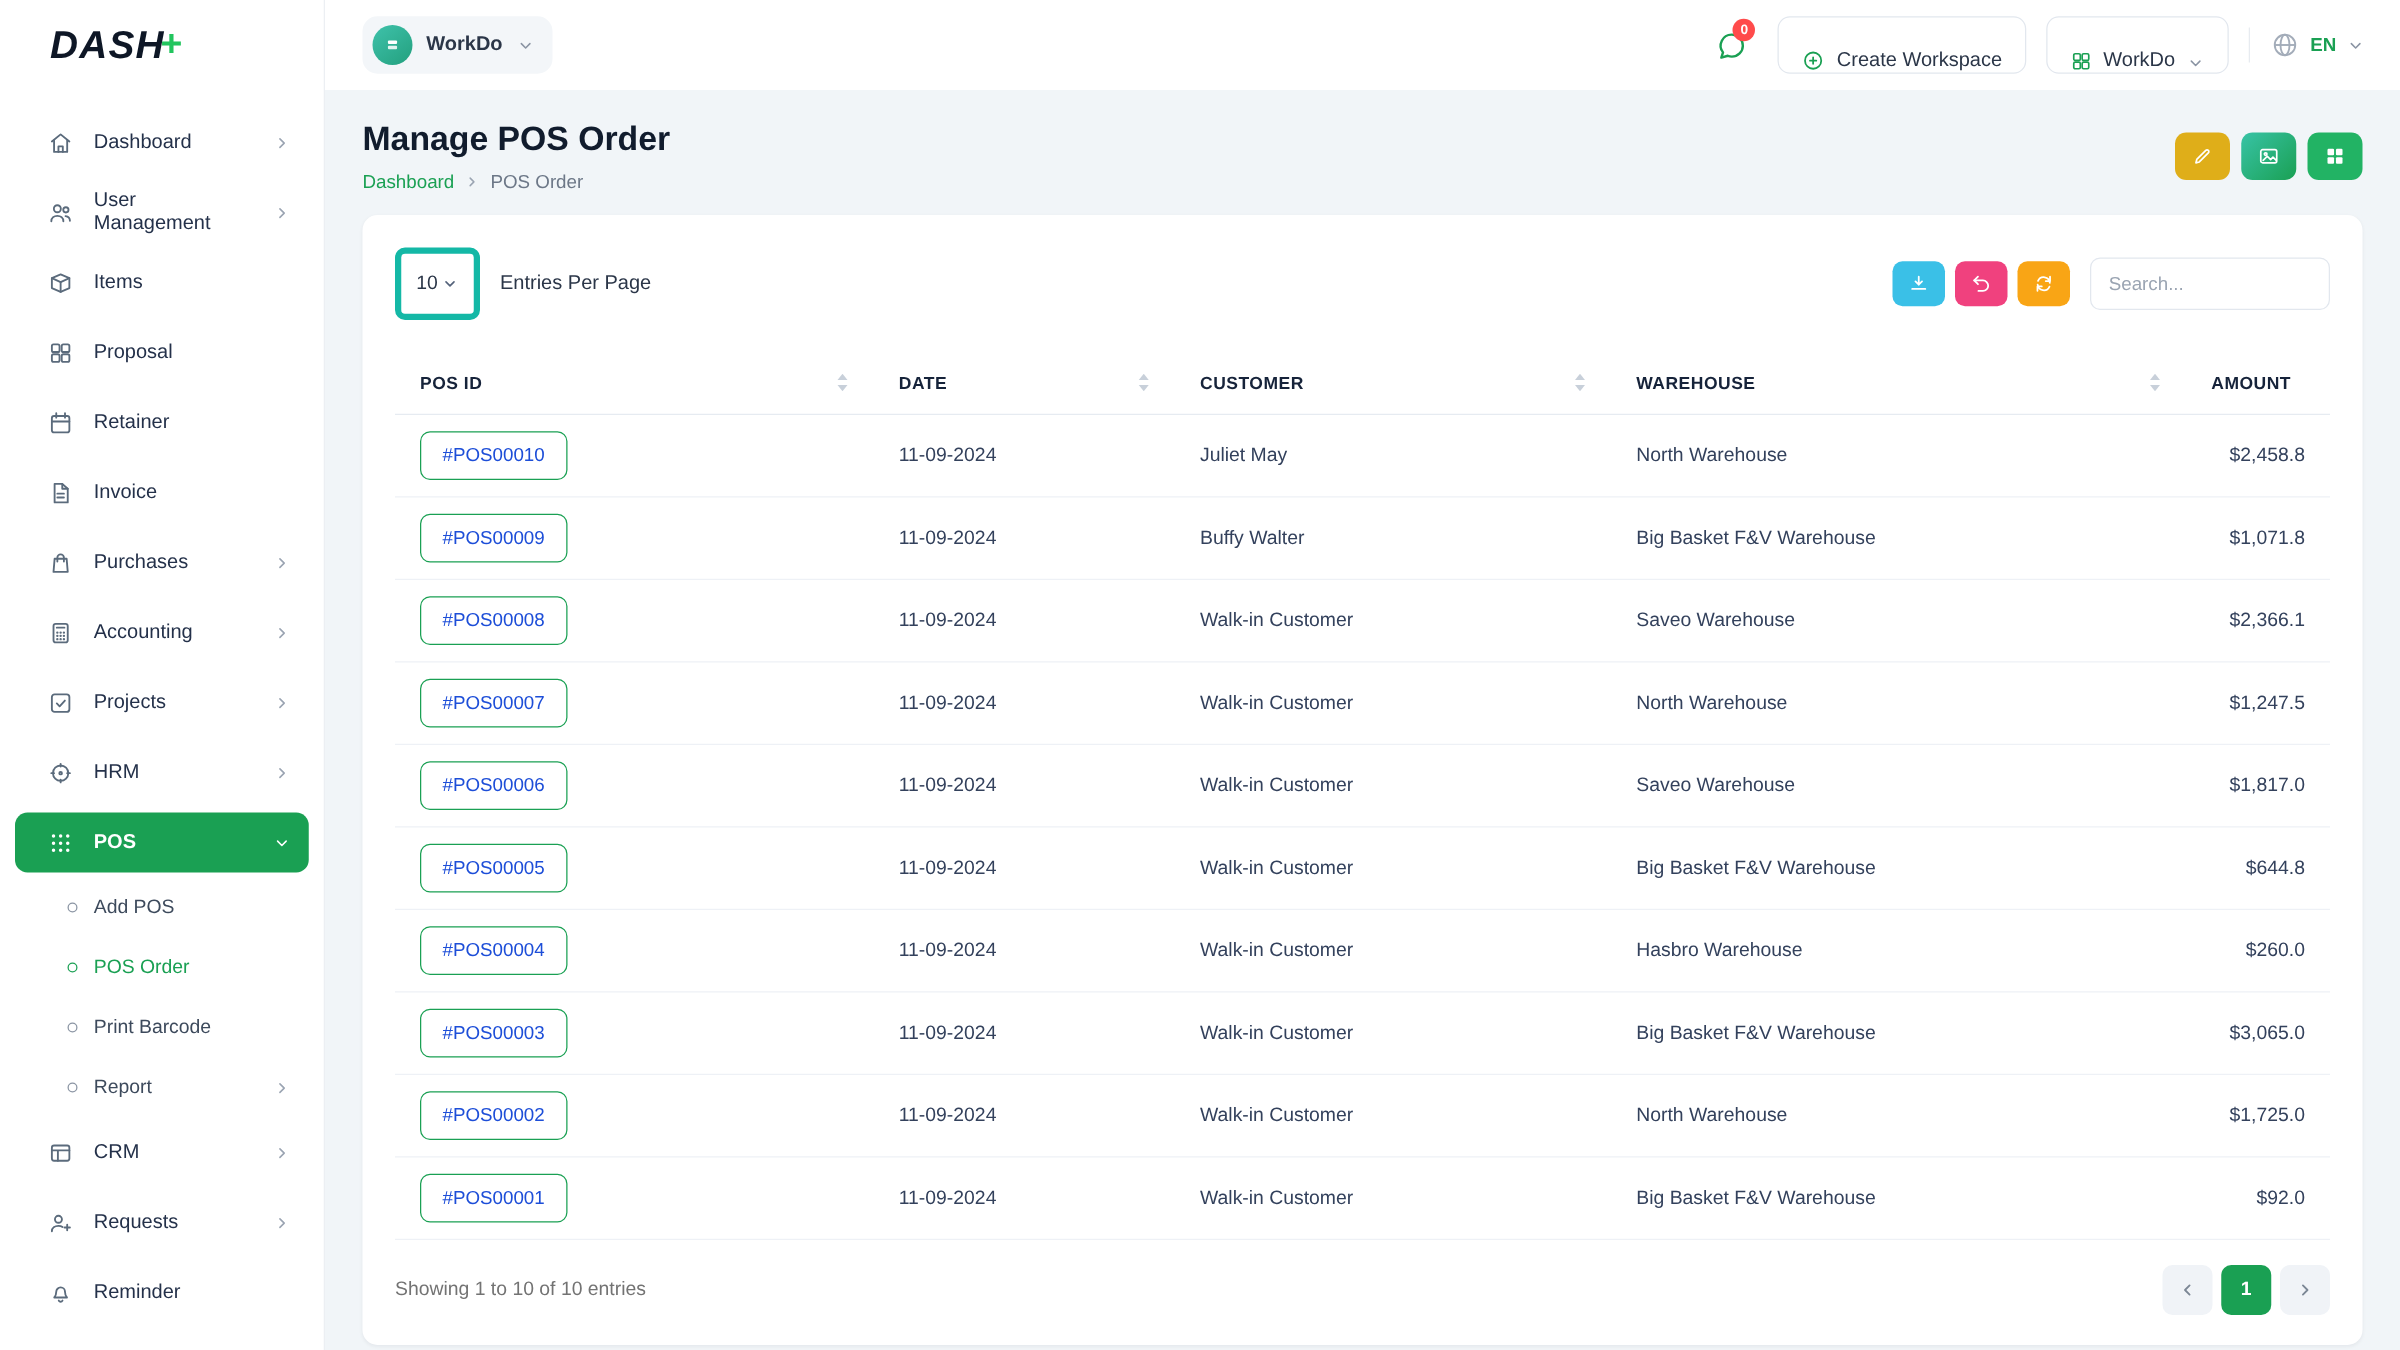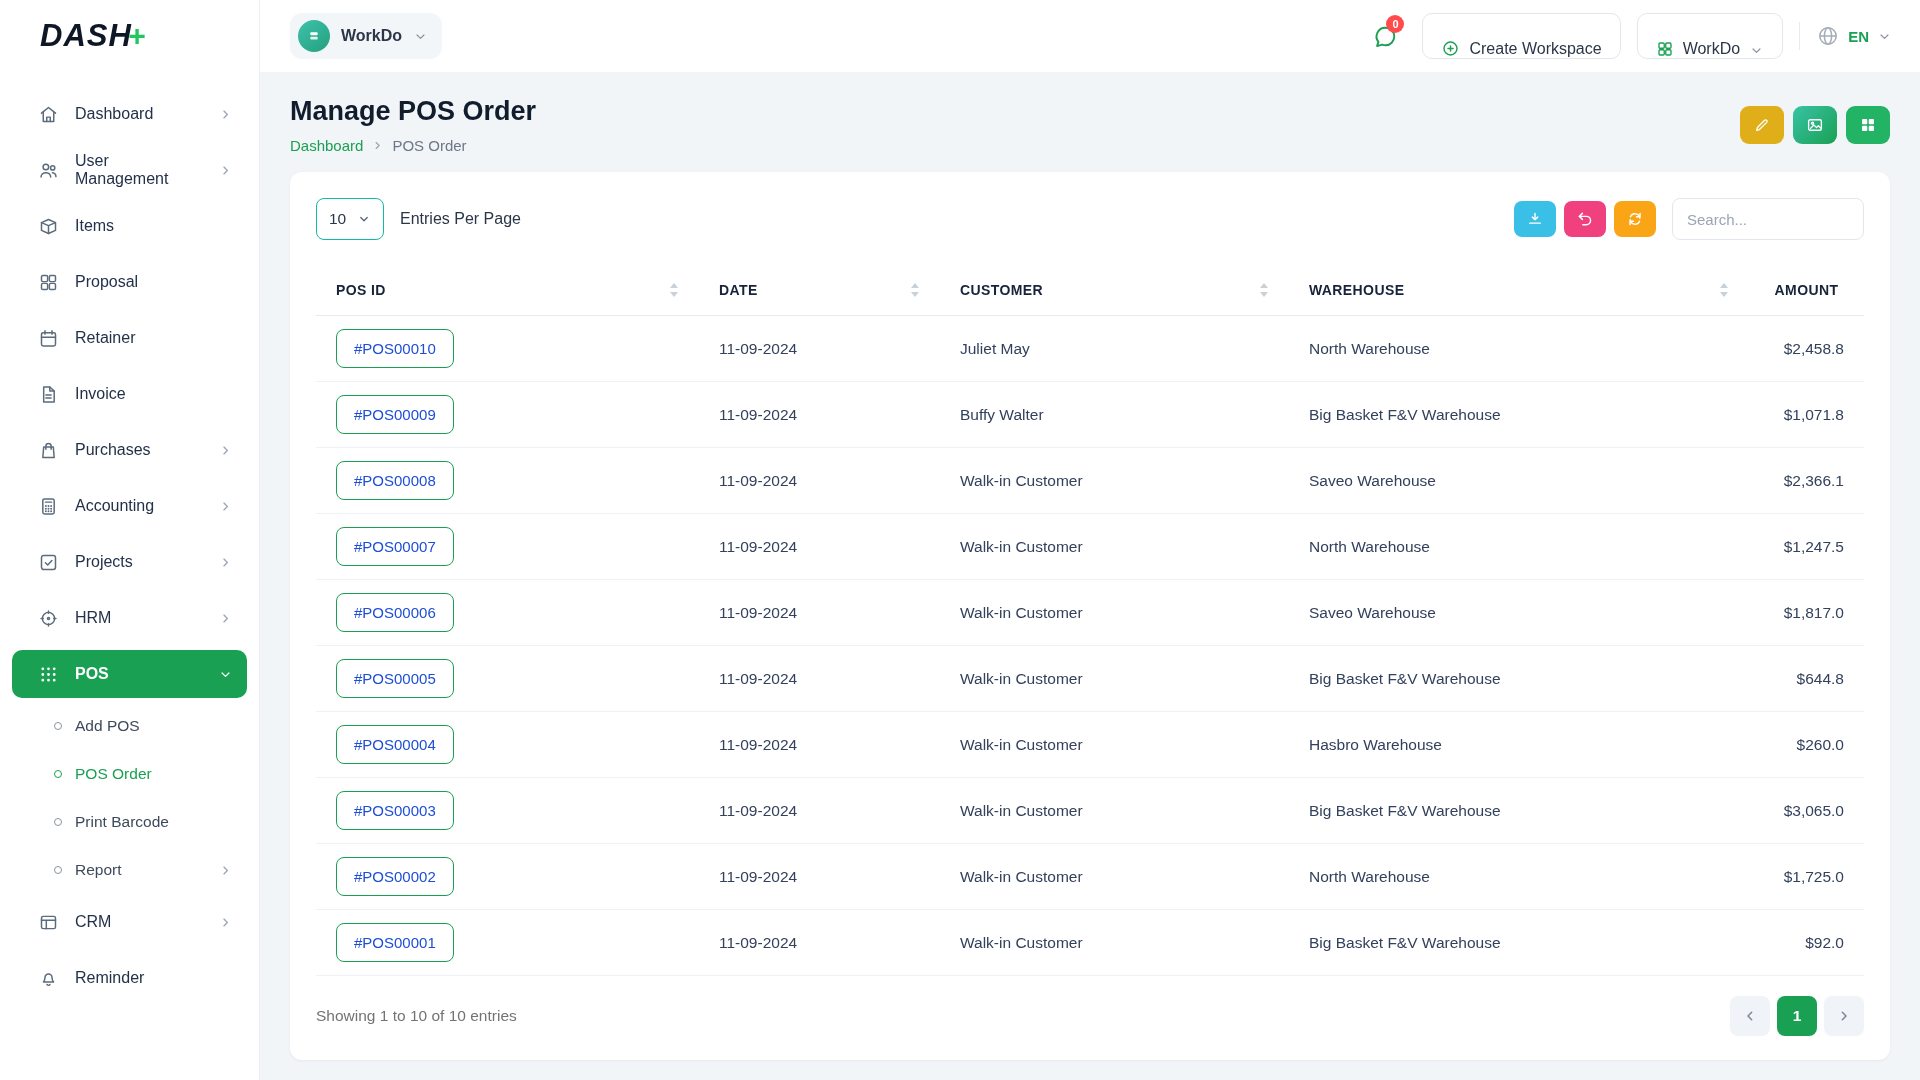--- a/index.html
+++ b/index.html
@@ -54,36 +54,36 @@
   .bc-sep { color:#9aa4b2; display:flex; }
   .bc-current { color:#6c7787; }
   .head-actions { display:flex; gap:9px; }
   .sq { width:44px; height:38px; border-radius:9px; border:none; display:flex; align-items:center; justify-content:center; color:#fff; cursor:pointer; }
   .sq.yellow { background:#dfae19; }
   .sq.img { background:linear-gradient(135deg,#38c3a6,#1aa053); }
   .sq.grid { background:#22b364; }
 
   .card { background:#fff; border-radius:12px; margin-top:18px; padding:26px 26px 24px; box-shadow:0 1px 3px rgba(16,24,40,.05); }
   .controls { display:flex; align-items:center; }
-  .select { width:68px; height:42px; border:1px solid #14b8a6; border-radius:8px; display:flex; align-items:center; justify-content:space-between; padding:0 12px; font-size:15.5px; cursor:pointer; background:#fff; }
+  .select { width:68px; height:58px; border:5px solid #14b8a6; border-radius:8px; display:flex; align-items:center; justify-content:space-between; padding:0 12px; font-size:15.5px; cursor:pointer; background:#fff; }
   .select .chev { color:#54627a; display:flex; }
   .entries-label { margin-left:16px; font-size:16px; color:#2b3648; }
   .spacer { flex:1; }
   .tool { width:42px; height:36px; border-radius:8px; border:none; display:flex; align-items:center; justify-content:center; color:#fff; cursor:pointer; margin-left:8px; }
   .tool.cyan { background:#3ac0e7; }
   .tool.pink { background:#f0417e; }
   .tool.orange { background:#f9a515; }
   .search { width:192px; height:42px; margin-left:16px; border:1px solid #e2e7ee; border-radius:8px; padding:0 14px; font-size:15px; color:#2b3648; outline:none; font-family:inherit; }
   .search::placeholder { color:#9aa4b2; }
 
   .table { margin-top:24px; }
   .thead, .trow { display:grid; grid-template-columns:383px 241px 349px 460px minmax(0,1fr); }
   .thead { height:52px; align-items:center; border-bottom:1px solid #e6ebf1; }
   .th { display:flex; align-items:center; justify-content:space-between; padding:0 20px; font-size:14px; font-weight:700; letter-spacing:.4px; color:#16233a; cursor:pointer; }
-  .th.right { justify-content:center; }
+  .th.right { justify-content:flex-start; }
   .sort { display:flex; }
   .trow { min-height:66px; align-items:center; border-bottom:1px solid #eef1f6; }
   .td { padding:0 20px; font-size:15.5px; color:#33415c; }
   .td.right { text-align:right; }
   .pos-pill { display:inline-block; padding:10px 17px; border:1px solid #1aa053; color:#1d4ed8; background:#fff; border-radius:8px; font-size:15px; font-weight:500; cursor:pointer; font-family:inherit; }
 
   .card-footer { display:flex; align-items:center; justify-content:space-between; margin-top:20px; }
   .showing { font-size:15.5px; color:#737373; }
   .pager { display:flex; gap:7px; }
   .pg-btn { width:40px; height:40px; border-radius:8px; border:none; background:#f0f3f7; color:#7b8694; display:flex; align-items:center; justify-content:center; cursor:pointer; }
@@ -287,20 +287,35 @@
             </svg>
           </span>
         <span class="nav-label">CRM</span>
         <span class="nav-chev">
             <svg width="15" height="15" viewBox="0 0 24 24" fill="none" stroke="currentColor" stroke-width="2" stroke-linecap="round" stroke-linejoin="round">
               <path d="M9.5 6.5L15 12l-5.5 5.5"></path>
             </svg>
           </span>
       </div>
 
+      <div class="nav-item">
+        <span class="nav-ico">
+            <svg width="21" height="21" viewBox="0 0 24 24" fill="none" stroke="currentColor" stroke-width="1.7" stroke-linecap="round" stroke-linejoin="round">
+              <circle cx="10" cy="8.5" r="3.2"></circle>
+              <path d="M4 19.5c0-3.1 2.6-5 6-5 1.4 0 2.7.3 3.7 1"></path>
+              <path d="M18 13.5v5M15.5 16h5"></path>
+            </svg>
+          </span>
+        <span class="nav-label">Requests</span>
+        <span class="nav-chev">
+            <svg width="15" height="15" viewBox="0 0 24 24" fill="none" stroke="currentColor" stroke-width="2" stroke-linecap="round" stroke-linejoin="round">
+              <path d="M9.5 6.5L15 12l-5.5 5.5"></path>
+            </svg>
+          </span>
+      </div>
 
       <div class="nav-item">
         <span class="nav-ico">
             <svg width="21" height="21" viewBox="0 0 24 24" fill="none" stroke="currentColor" stroke-width="1.7" stroke-linecap="round" stroke-linejoin="round">
               <path d="M17.8 16H6.2c1.1-1.2 1.8-2.1 1.8-5.2a4 4 0 0 1 8 0c0 3.1.7 4 1.8 5.2z"></path>
               <path d="M10.3 18.8a1.9 1.9 0 0 0 3.4 0"></path>
             </svg>
           </span>
         <span class="nav-label">Reminder</span>
       </div>

